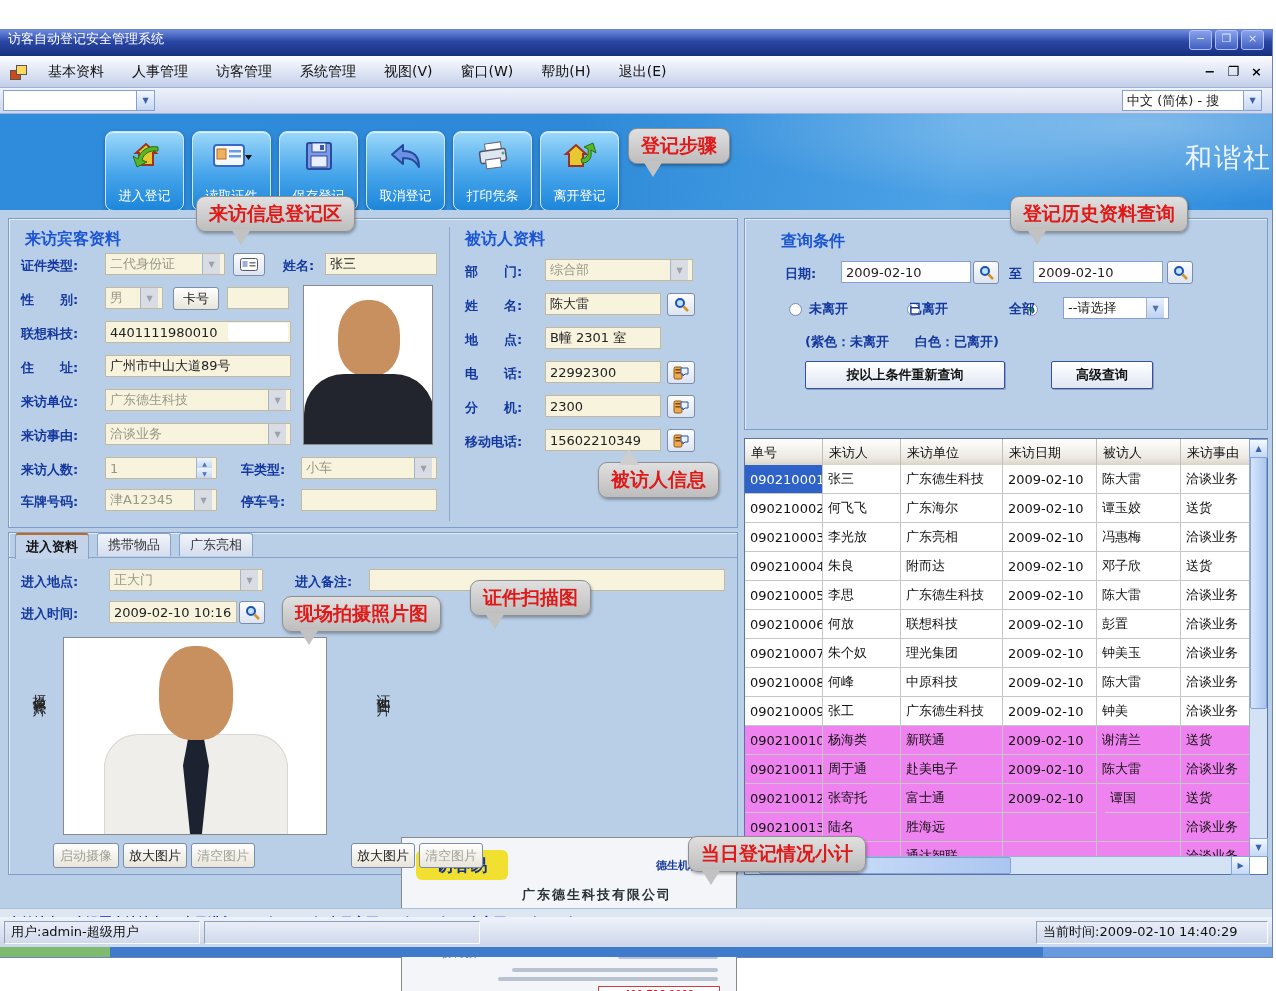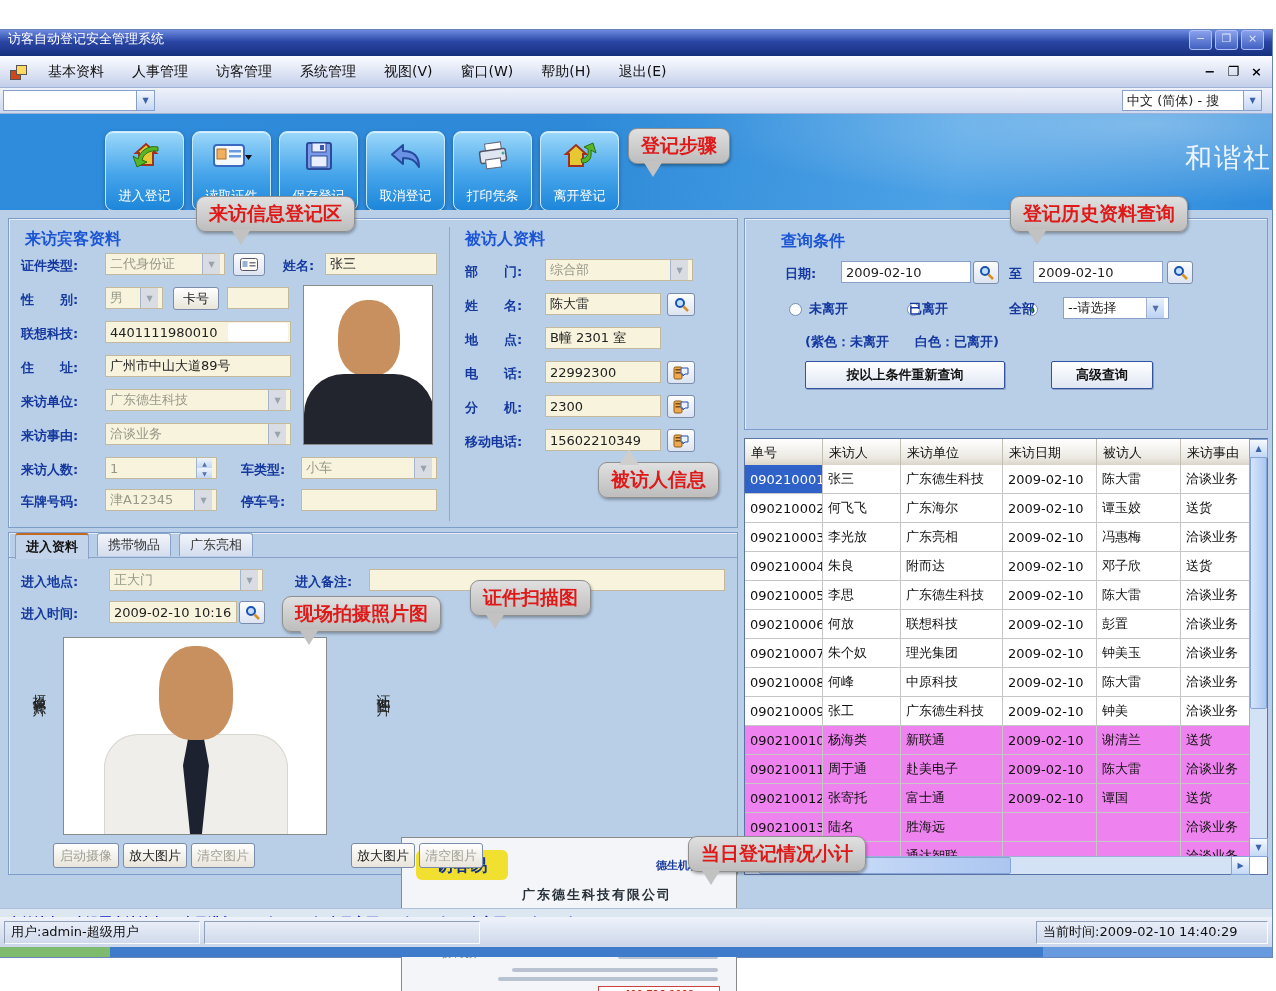--- a/index.html
+++ b/index.html
@@ -484,21 +484,21 @@
               <div style="background: rgb(238, 130, 238);">赴美电子</div>
               <div style="background: rgb(238, 130, 238);">2009-02-10</div>
               <div style="background: rgb(238, 130, 238);">陈大雷</div>
               <div style="background: rgb(238, 130, 238);">洽谈业务</div>
             </div>
             <div class="trow" style="background: rgb(238, 130, 238);">
               <div style="background: rgb(238, 130, 238);">090210012</div>
               <div style="background: rgb(238, 130, 238);">张寄托</div>
               <div style="background: rgb(238, 130, 238);">富士通</div>
               <div style="background: rgb(238, 130, 238);">2009-02-10</div>
-              <div style="background: rgb(238, 130, 238);">谭国</div>
+              <div style="background: rgb(238, 130, 238); margin-left: 8px;">谭国</div>
               <div style="background: rgb(238, 130, 238);">送货</div>
             </div>
             <div class="trow" style="background: rgb(238, 130, 238);">
               <div style="background: rgb(238, 130, 238);">090210013</div>
               <div style="background: rgb(238, 130, 238);">陆名</div>
               <div style="background: rgb(238, 130, 238);">胜海远</div>
               <div style="background: rgb(238, 130, 238);"></div>
               <div style="background: rgb(238, 130, 238);"></div>
               <div style="background: rgb(238, 130, 238);">洽谈业务</div>
             </div>

